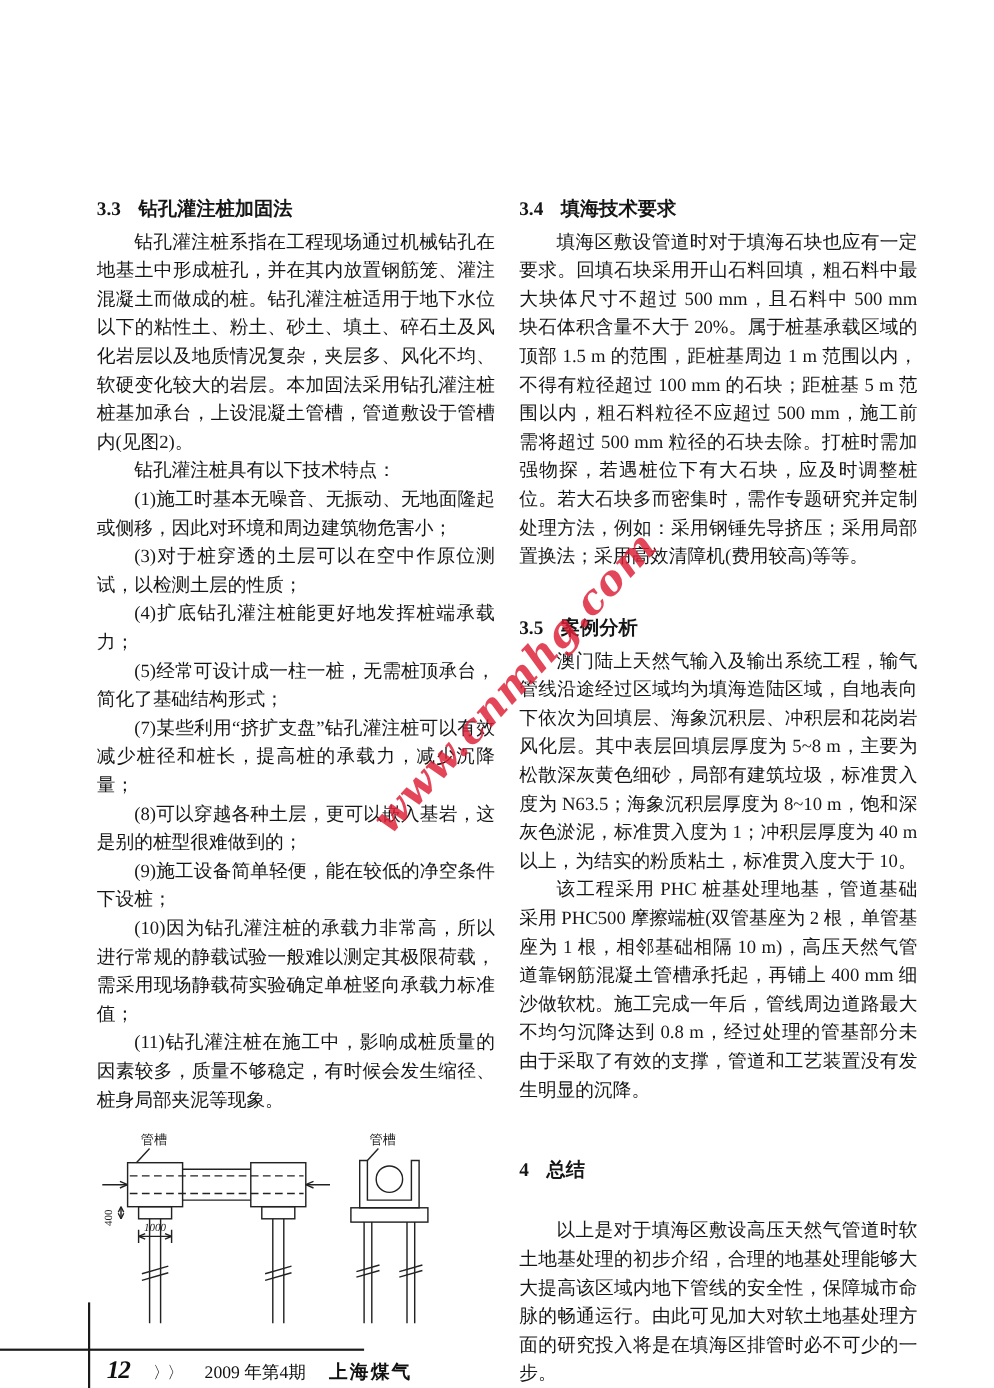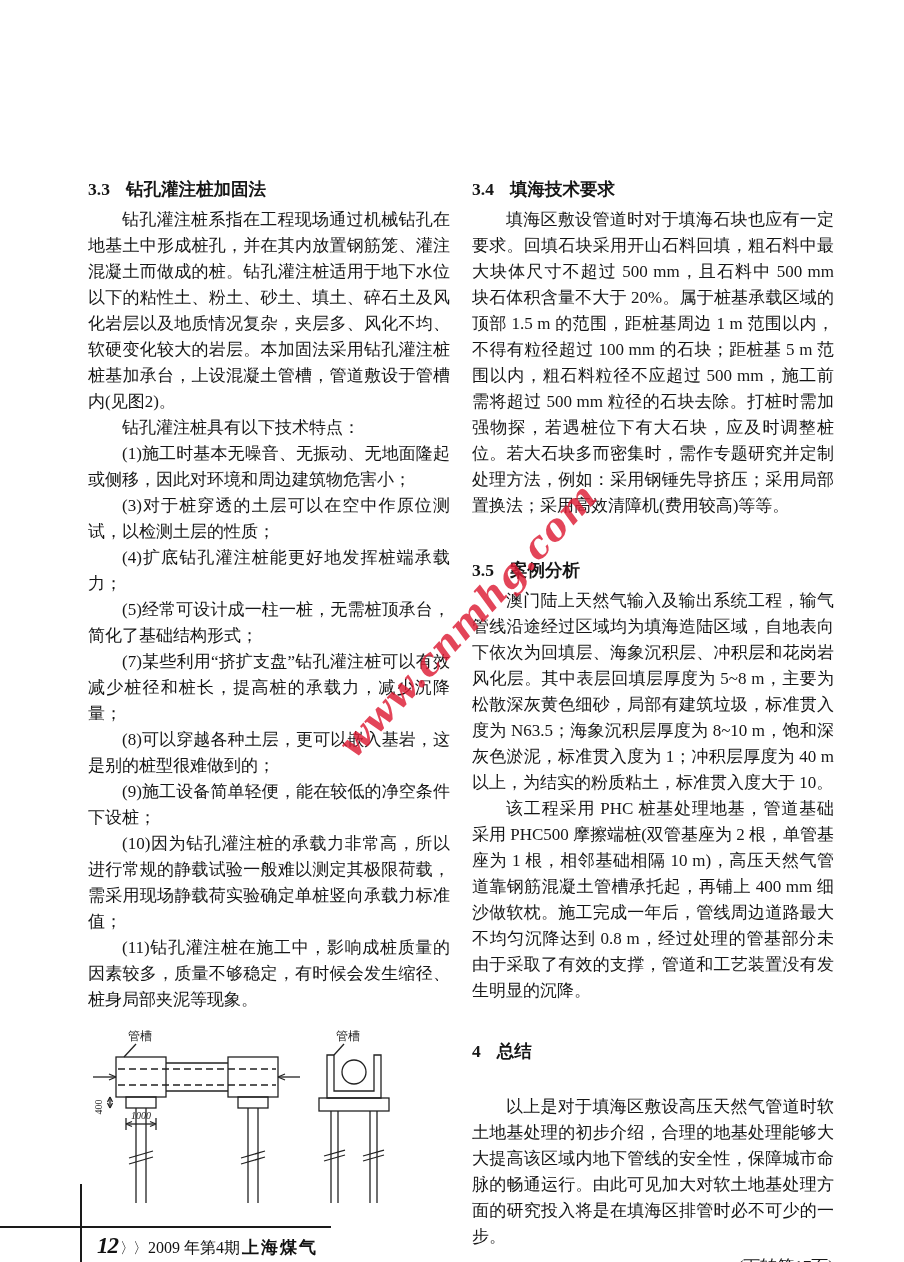--- a/index.html
+++ b/index.html
@@ -12,35 +12,35 @@
   .col {
     position:absolute; top:176px; width:362px;
     font-size:17px; line-height:26px; text-align:justify;
   }
   .col-left  { left:88px;  }
   .col-right { left:472px; }
   .h2 { font-weight:bold; font-size:17.5px; text-align:left; margin:0 0 5px 0; }
   .h2 .num { margin-right:16px; }
   .para { margin:0; text-indent:2em; }
   .mt { margin-top:38px; }
-  .mt2 { margin-top:34px; }
+  .mt2 { margin-top:46px; }
   .mb2 { margin-bottom:30px; }
   .continuation { text-align:right; margin-top:4px; text-indent:0; }
   .figure-wrap { margin-top:14px; text-align:center; }
   .figure-wrap svg { display:block; }
   .watermark {
     position:absolute; left:292px; top:606px; width:336px; text-align:center;
     transform:rotate(-47deg); transform-origin:center;
     color:rgba(221,28,52,0.82); font-size:37px; font-weight:bold; font-style:italic;
     font-family:"DejaVu Serif",serif; letter-spacing:1px; pointer-events:none;
   }
   .footer-rule  { position:absolute; left:0;   top:1226px; width:331px; height:2px; background:#1a1a1a; }
   .footer-vline { position:absolute; left:80px; top:1184px; width:2px; height:78px; background:#1a1a1a; }
   .footer-text  {
-    position:absolute; left:97px; top:1233px; display:flex; align-items:baseline; gap:2px;
+    position:absolute; left:97px; top:1233px; display:flex; align-items:baseline; gap:21px;
     font-size:16px; font-family:"Liberation Serif",serif; color:#111;
   }
   .footer-text .pgno { font-size:23px; font-weight:bold; font-style:italic; letter-spacing:-1px; }
   .footer-text .marks { font-size:15px; letter-spacing:-2px; }
   .footer-text .journal { font-weight:bold; font-size:17px; letter-spacing:2px; }
   svg text { font-family:"Liberation Serif",serif; fill:#1d1d1d; }
 </style>
 </head>
 <body>
 

